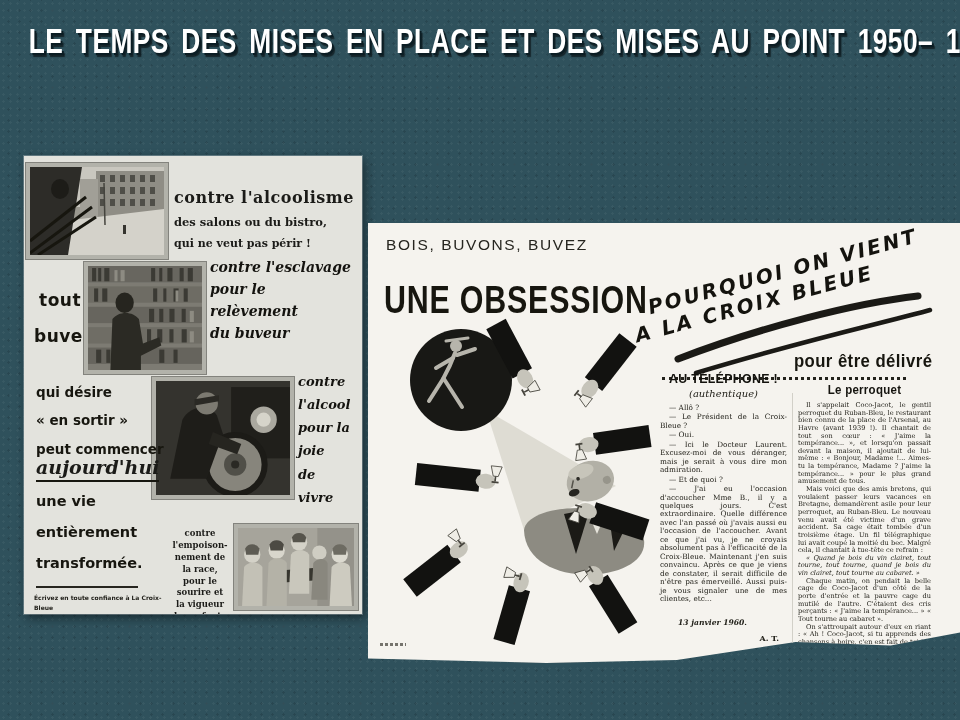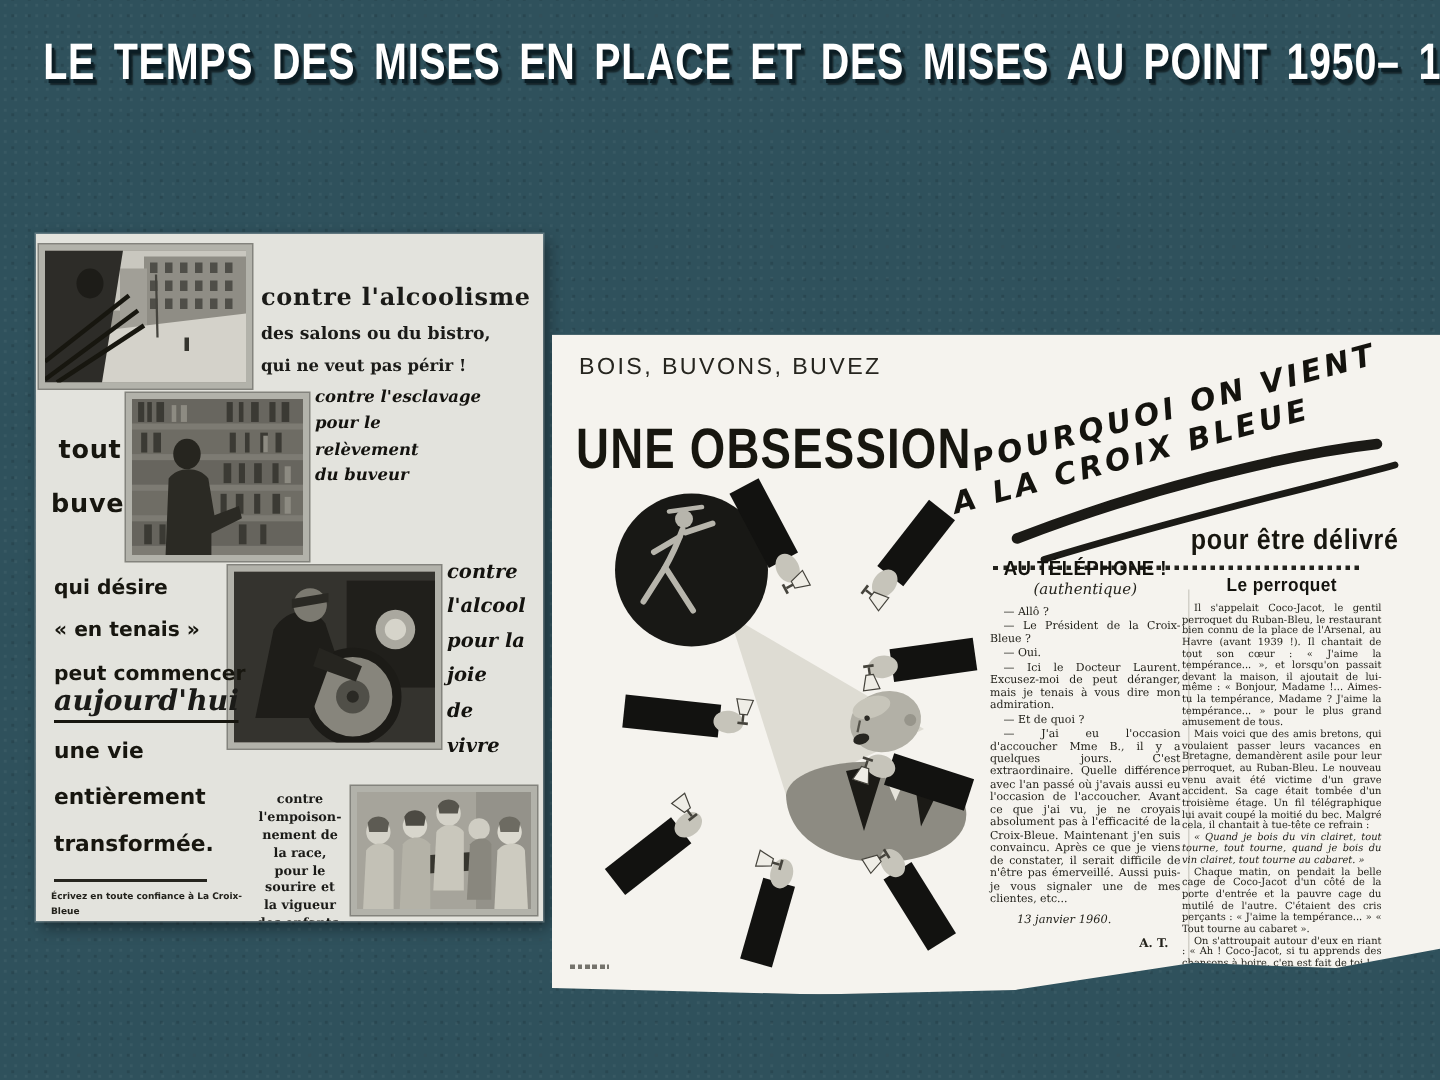--- a/index.html
+++ b/index.html
@@ -25,21 +25,21 @@
   
   .photo{position:absolute;box-sizing:border-box;border:4px solid #b2b2aa;
     outline:1px solid #83837d;box-shadow:inset 0 0 0 1px #8c8c85;background:#9a988f;}
   .photo svg{display:block;width:100%;height:100%;}
   .lp-head{font-family:"DejaVu Serif",serif;font-weight:700;}
   .lp-h1{font-size:16px;letter-spacing:.5px;margin-top:22px;}
   .lp-h2{font-size:11.5px;margin-top:8px;}
   .lp-h3{font-size:10px;margin-top:8px;}
   .lp-h4{font-size:11px;margin-top:8px;}
   .script{font-family:"DejaVu Serif",serif;font-style:italic;font-weight:700;color:#14130f;}
-  .script-top{font-size:11px;line-height:1.58;}
+  .script-top{font-size:14px;line-height:1.58;}
   .script-right{font-size:13px;line-height:1.78;}
   .lp-sans{font-family:"DejaVu Sans",sans-serif;font-weight:700;color:#17160f;}
   .lp-tout{font-size:17px;letter-spacing:.5px;}
   .lp-promise{font-size:13.5px;line-height:2.1;}
   .lp-today{font-family:"DejaVu Serif",serif;font-style:italic;font-weight:700;font-size:19px;
     border-bottom:2px solid #17160f;padding-bottom:2px;}
   .lp-result{font-size:14.5px;line-height:2.15;}
   .lp-rule{border-top:2px solid #26251f;width:102px;}
   .lp-footer{font-size:6px;line-height:1.7;font-weight:700;color:#23221c;width:132px;}
   .lp-children{font-family:"DejaVu Serif",serif;font-weight:700;font-size:8.5px;
@@ -54,23 +54,23 @@
   .rp-deliver{font-weight:700;font-size:19px;letter-spacing:.5px;color:#17160f;
     transform:scaleX(.88);transform-origin:100% 0;white-space:nowrap;}
   .rp-dotted{border-top:3px dotted #23221c;}
   .col{position:absolute;font-family:"DejaVu Serif",serif;color:#23221b;}
   .col-h{font-family:"Liberation Sans",sans-serif;font-weight:700;color:#14130e;
     letter-spacing:.3px;text-align:center;transform:scaleX(.92);transform-origin:50% 0;white-space:nowrap;}
   .phone-col{left:292px;top:148px;width:127px;}
   .phone-col .col-h{font-size:13.5px;}
   .phone-sub{font-style:italic;font-size:10px;text-align:center;margin:2px 0 5px;}
   .phone-col p{margin:0 0 1px;font-size:7.3px;line-height:1.16;text-align:justify;text-indent:9px;}
-  .phone-date{font-style:italic;font-weight:400;font-size:7.6px;margin-top:5px;text-indent:18px;}
+  .phone-date{font-style:italic;font-weight:700;font-size:7.6px;margin-top:15px;text-indent:18px;}
   .phone-sig{font-size:8px;font-weight:700;text-align:right;padding-right:8px;margin-top:6px;}
-  .parrot-col{left:420px;top:160px;width:133px;}
+  .parrot-col{left:430px;top:160px;width:133px;}
   .parrot-col .col-h{font-size:12.5px;margin-bottom:5px;}
   .parrot-col p{margin:0;font-size:6.6px;line-height:1.16;text-align:justify;text-indent:8px;}
   .parrot-col p.it{font-style:italic;}
   .col-divider{position:absolute;left:424px;top:170px;width:1px;height:258px;background:#d2d0c8;}
   .smudge{position:absolute;left:12px;top:420px;width:26px;height:3px;
     background:repeating-linear-gradient(90deg,#55534c 0 3px,transparent 3px 5px);opacity:.8;}
 </style>
 </head>
 <body>
 
@@ -205,21 +205,21 @@
         <circle cx="78" cy="82" r="4" fill="#2a2924"></circle>
         <path d="M14,96 L26,38 C34,24 52,22 60,34 L66,52 L50,96 Z" fill="#1e1d19"></path>
         <circle cx="50" cy="22" r="11" fill="#7c7a71"></circle>
         <path d="M38,18 L62,14 L62,20 L38,24 Z" fill="#2a2924"></path>
         <path d="M56,50 L84,62 L80,72 L52,62 Z" fill="#262520"></path>
       </svg>
     </div>
 
     <div class="abs lp-sans lp-promise" style="left:12px;top:222px;">
       <div>qui désire</div>
-      <div>« en tenais »</div>
+      <div>« en sortir »</div>
       <div>peut commencer</div>
     </div>
     <div class="abs lp-today" style="left:12px;top:300px;">aujourd'hui</div>
     <div class="abs lp-sans lp-result" style="left:12px;top:330px;">
       <div>une vie</div>
       <div>entièrement</div>
       <div>transformée.</div>
     </div>
 
     <div class="abs lp-rule" style="left:12px;top:430px;"></div>
@@ -389,21 +389,21 @@
           </g>
       </g>
     </svg>
 
     <div class="col phone-col">
       <div class="col-h">AU TÉLÉPHONE !</div>
       <div class="phone-sub">(authentique)</div>
       <p>— Allô ?</p>
       <p>— Le Président de la Croix-Bleue ?</p>
       <p>— Oui.</p>
-      <p>— Ici le Docteur Laurent. Excusez-moi de peut déranger, mais je tenais à vous dire mon admiration.</p>
+      <p>— Ici le Docteur Laurent. Excusez-moi de vous déranger, mais je serait à vous dire mon admiration.</p>
       <p>— Et de quoi ?</p>
       <p>— J'ai eu l'occasion d'accoucher Mme B., il y a quelques jours. C'est extraordinaire. Quelle différence avec l'an passé où j'avais aussi eu l'occasion de l'accoucher. Avant ce que j'ai vu, je ne croyais absolument pas à l'efficacité de la Croix-Bleue. Maintenant j'en suis convaincu. Après ce que je viens de constater, il serait difficile de n'être pas émerveillé. Aussi puis-je vous signaler une de mes clientes, etc...</p>
       <div class="phone-date">13 janvier 1960.</div>
       <div class="phone-sig">A. T.</div>
     </div>
 
     <div class="col-divider"></div>
 
     <div class="col parrot-col">
       <div class="col-h">Le perroquet</div>

